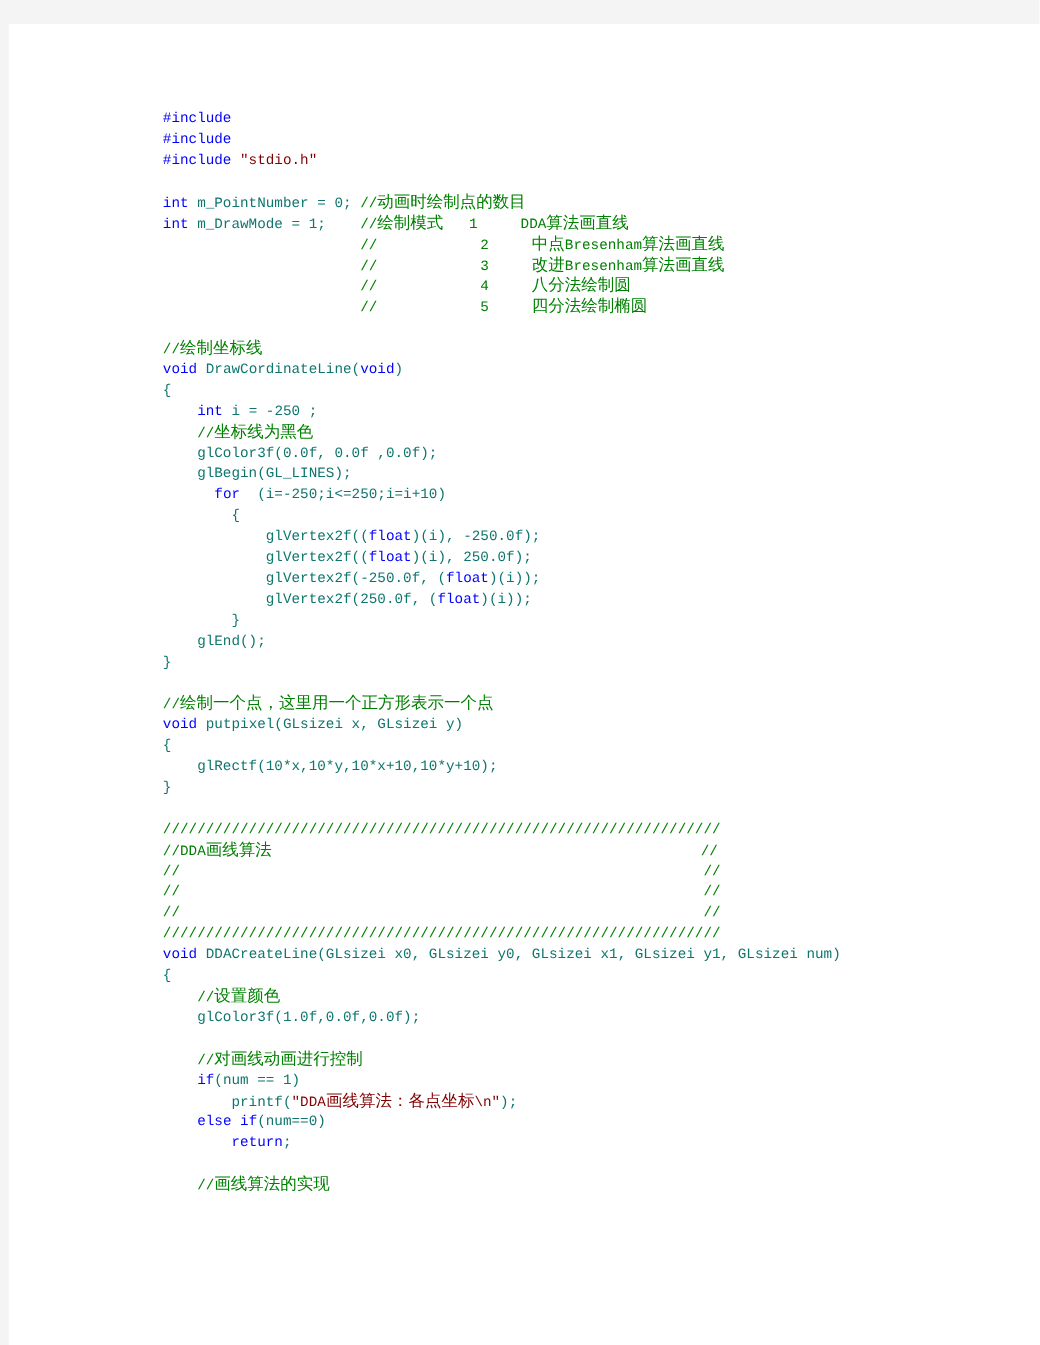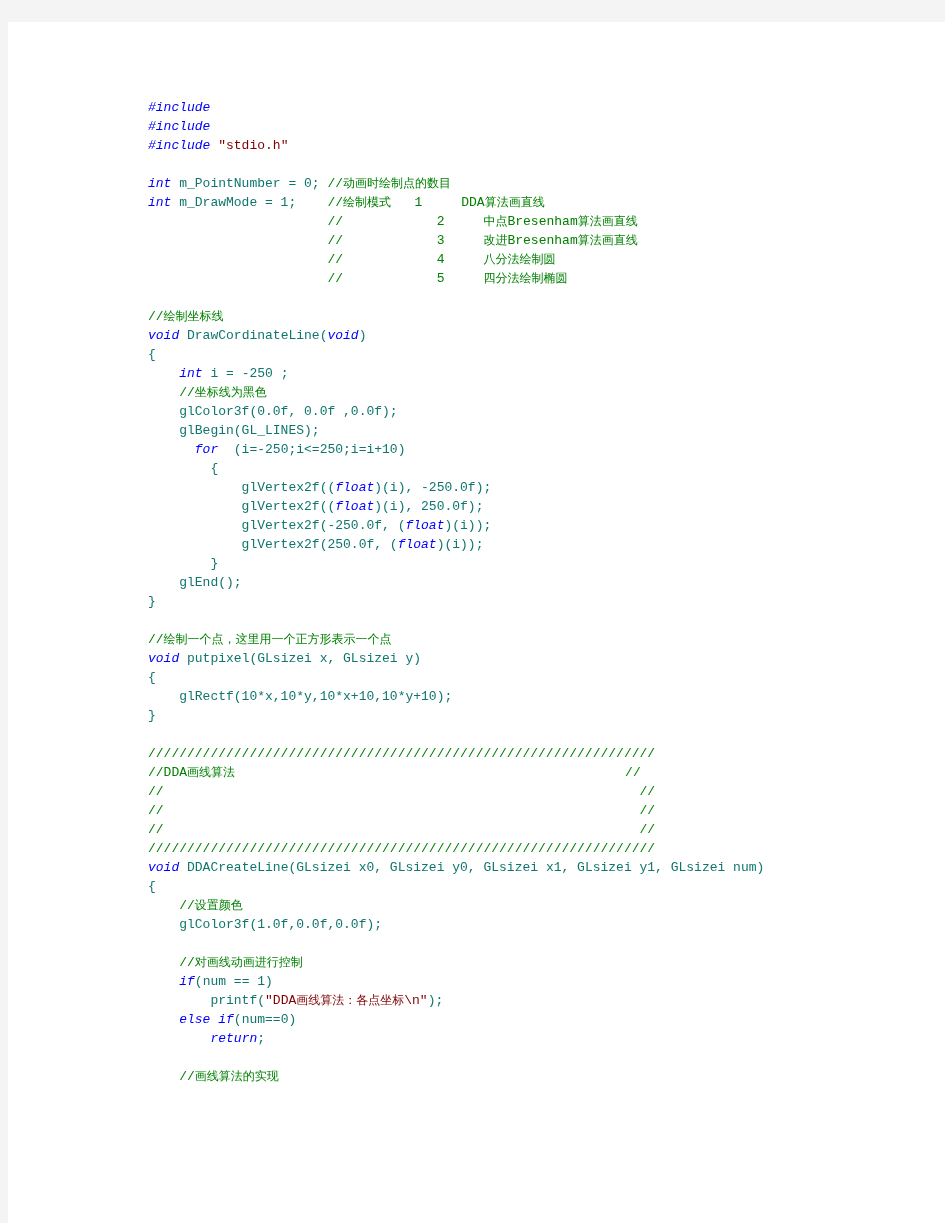--- a/index.html
+++ b/index.html
@@ -38,26 +38,26 @@
     left: 148px;
     top: 98px;
     width: 780px;
     font-size: 13px;
     line-height: 19px;
     white-space: pre;
     letter-spacing: 0px;
     color: #000000;
   }
   .ln { height: 19px; white-space: pre; }
-  .kw  { color: #0000ff; font-style: italic; }
+  .kw  { color: #0000ff; }
   .cm  { color: #008000; }
   .str { color: #800000; }
   .pl  { color: #0f766e; }
   
-  .cjk { font-family: "DejaVu Sans", "Liberation Sans", sans-serif; font-size: 12px; }
+  .cjk { font-family: "DejaVu Sans", "Liberation Sans", sans-serif; font-size: 15px; }
 </style>
 </head>
 <body>
 
 <div id="top-strip"></div>
 <div id="left-strip"></div>
 <div id="page-sheet"></div>
 
 <div id="code-listing"><div class="ln"><span class="kw">#include</span></div><div class="ln"><span class="kw">#include</span></div><div class="ln"><span class="kw">#include </span><span class="str">"stdio.h"</span></div><div class="ln">&nbsp;</div><div class="ln"><span class="kw">int</span><span class="pl"> m_PointNumber = 0; </span><span class="cm">//</span><span class="cm cjk">动画时绘制点的数目</span></div><div class="ln"><span class="kw">int</span><span class="pl"> m_DrawMode = 1;    </span><span class="cm">//</span><span class="cm cjk">绘制模式</span><span class="cm">   1     DDA</span><span class="cm cjk">算法画直线</span></div><div class="ln"><span class="cm">                       //            2     </span><span class="cm cjk">中点</span><span class="cm">Bresenham</span><span class="cm cjk">算法画直线</span></div><div class="ln"><span class="cm">                       //            3     </span><span class="cm cjk">改进</span><span class="cm">Bresenham</span><span class="cm cjk">算法画直线</span></div><div class="ln"><span class="cm">                       //            4     </span><span class="cm cjk">八分法绘制圆</span></div><div class="ln"><span class="cm">                       //            5     </span><span class="cm cjk">四分法绘制椭圆</span></div><div class="ln">&nbsp;</div><div class="ln"><span class="cm">//</span><span class="cm cjk">绘制坐标线</span></div><div class="ln"><span class="kw">void</span><span class="pl"> DrawCordinateLine(</span><span class="kw">void</span><span class="pl">)</span></div><div class="ln"><span class="pl">{</span></div><div class="ln"><span class="pl">    </span><span class="kw">int</span><span class="pl"> i = -250 ;</span></div><div class="ln"><span class="pl">    </span><span class="cm">//</span><span class="cm cjk">坐标线为黑色</span></div><div class="ln"><span class="pl">    glColor3f(0.0f, 0.0f ,0.0f);</span></div><div class="ln"><span class="pl">    glBegin(GL_LINES);</span></div><div class="ln"><span class="pl">      </span><span class="kw">for</span><span class="pl">  (i=-250;i&lt;=250;i=i+10)</span></div><div class="ln"><span class="pl">        {</span></div><div class="ln"><span class="pl">            glVertex2f((</span><span class="kw">float</span><span class="pl">)(i), -250.0f);</span></div><div class="ln"><span class="pl">            glVertex2f((</span><span class="kw">float</span><span class="pl">)(i), 250.0f);</span></div><div class="ln"><span class="pl">            glVertex2f(-250.0f, (</span><span class="kw">float</span><span class="pl">)(i));</span></div><div class="ln"><span class="pl">            glVertex2f(250.0f, (</span><span class="kw">float</span><span class="pl">)(i));</span></div><div class="ln"><span class="pl">        }</span></div><div class="ln"><span class="pl">    glEnd();</span></div><div class="ln"><span class="pl">}</span></div><div class="ln">&nbsp;</div><div class="ln"><span class="cm">//</span><span class="cm cjk">绘制一个点，这里用一个正方形表示一个点</span></div><div class="ln"><span class="kw">void</span><span class="pl"> putpixel(GLsizei x, GLsizei y)</span></div><div class="ln"><span class="pl">{</span></div><div class="ln"><span class="pl">    glRectf(10*x,10*y,10*x+10,10*y+10);</span></div><div class="ln"><span class="pl">}</span></div><div class="ln">&nbsp;</div><div class="ln"><span class="cm">/////////////////////////////////////////////////////////////////</span></div><div class="ln"><span class="cm">//DDA</span><span class="cm cjk">画线算法</span><span class="cm">                                                  //</span></div><div class="ln"><span class="cm">//                                                             //</span></div><div class="ln"><span class="cm">//                                                             //</span></div><div class="ln"><span class="cm">//                                                             //</span></div><div class="ln"><span class="cm">/////////////////////////////////////////////////////////////////</span></div><div class="ln"><span class="kw">void</span><span class="pl"> DDACreateLine(GLsizei x0, GLsizei y0, GLsizei x1, GLsizei y1, GLsizei num)</span></div><div class="ln"><span class="pl">{</span></div><div class="ln"><span class="pl">    </span><span class="cm">//</span><span class="cm cjk">设置颜色</span></div><div class="ln"><span class="pl">    glColor3f(1.0f,0.0f,0.0f);</span></div><div class="ln">&nbsp;</div><div class="ln"><span class="pl">    </span><span class="cm">//</span><span class="cm cjk">对画线动画进行控制</span></div><div class="ln"><span class="pl">    </span><span class="kw">if</span><span class="pl">(num == 1)</span></div><div class="ln"><span class="pl">        printf(</span><span class="str">"DDA</span><span class="str cjk">画线算法：各点坐标</span><span class="str">\n"</span><span class="pl">);</span></div><div class="ln"><span class="pl">    </span><span class="kw">else if</span><span class="pl">(num==0)</span></div><div class="ln"><span class="pl">        </span><span class="kw">return</span><span class="pl">;</span></div><div class="ln">&nbsp;</div><div class="ln"><span class="pl">    </span><span class="cm">//</span><span class="cm cjk">画线算法的实现</span></div></div>
 

